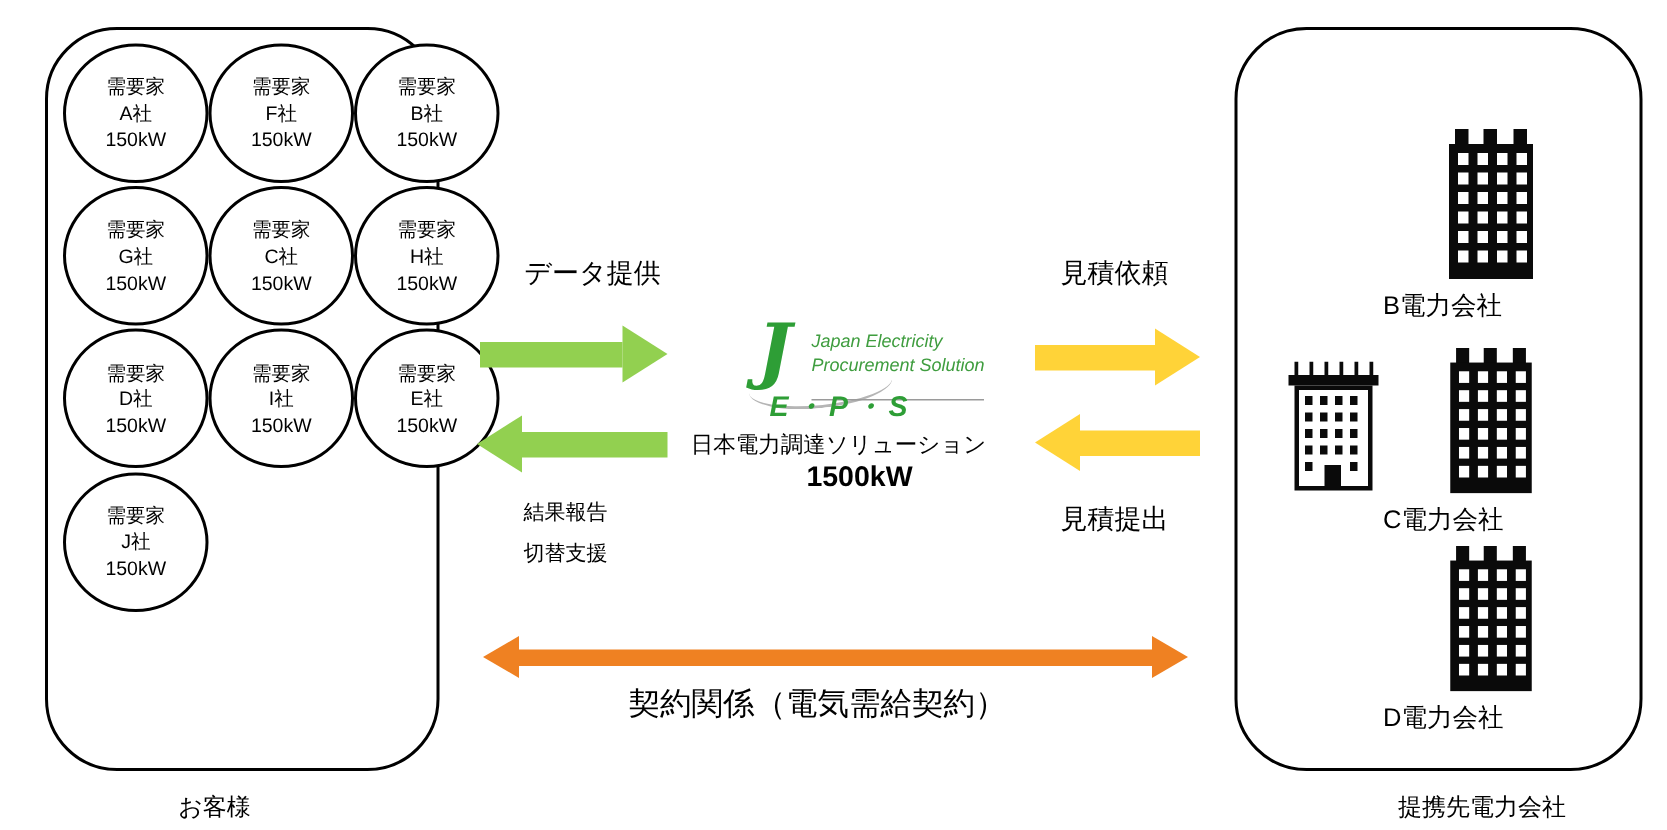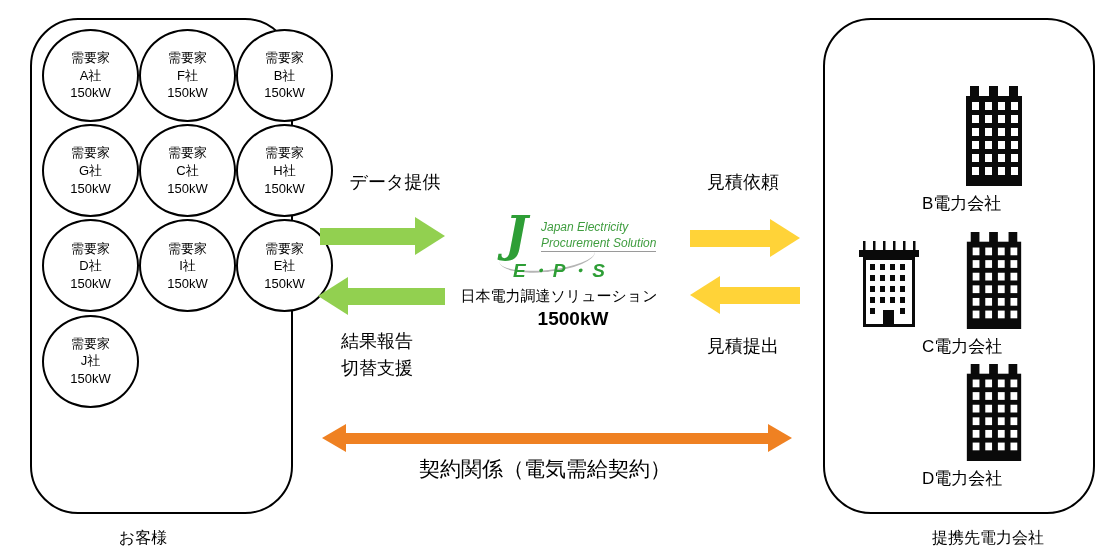--- a/index.html
+++ b/index.html
@@ -12,21 +12,21 @@
   #partners-box{left:823px;top:18px;width:272px;height:496px}
 
   .customers-grid{display:grid;grid-template-columns:1fr 1fr 1fr;grid-template-rows:repeat(5,1fr);
     width:100%;height:100%;padding:8px 10px;justify-items:center;align-items:center}
   .circle{width:97px;height:93px;border:2.5px solid #000;border-radius:50%;background:#fff;
     display:flex;flex-direction:column;justify-content:center;align-items:center;
     font-size:13px;line-height:1.35;text-align:center}
 
   .label{position:absolute;text-align:center;color:#000}
   .lbl-data{left:330px;top:170px;width:130px;font-size:18px}
-  .lbl-result{left:307px;top:328px;width:140px;font-size:18px;line-height:27px}
+  .lbl-result{left:307px;top:328px;width:140px;font-size:14px;line-height:27px}
   .lbl-quote-req{left:688px;top:170px;width:110px;font-size:18px}
   .lbl-quote-sub{left:688px;top:334px;width:110px;font-size:18px}
   .lbl-contract{left:345px;top:455px;width:400px;font-size:21px}
   .lbl-customers{left:63px;top:528px;width:160px;font-size:16px}
   .lbl-partners{left:898px;top:528px;width:180px;font-size:16px}
   .center-name{left:434px;top:287px;width:250px;font-size:15px}
   .center-capacity{left:448px;top:308px;width:250px;font-size:19px;font-weight:bold}
 
   
   .arrow{position:absolute;display:flex;align-items:center}
@@ -49,21 +49,21 @@
   .arrow-orange .head{border-top:14px solid transparent;border-bottom:14px solid transparent}
   .arrow-orange .head-l{border-right:24px solid var(--orange,#ef8122)}
   .arrow-orange .head-r{border-left:24px solid var(--orange,#ef8122)}
 
   
   .logo{position:absolute;left:497px;top:214px;width:175px;height:68px}
   .logo-j{position:absolute;left:8px;top:-4px;font-family:"DejaVu Serif","Liberation Serif",serif;
     font-style:italic;font-weight:bold;font-size:48px;line-height:1;color:var(--logo_green,#2e9e36)}
   .logo-l1{position:absolute;left:44px;top:6px;font-style:italic;font-size:12px;color:#3f9d3f;white-space:nowrap}
   .logo-l2{position:absolute;left:44px;top:22px;font-style:italic;font-size:12px;color:#3f9d3f;
-    border-bottom:1px solid #9a9a9a;padding-bottom:1px;white-space:nowrap}
+    border-bottom:1px solid #9a9a9a;padding-bottom:16px;white-space:nowrap}
   .logo-eps{position:absolute;left:16px;top:44px;font-style:italic;font-weight:bold;font-size:19px;
     letter-spacing:4px;color:var(--logo_green,#2e9e36);white-space:nowrap}
   .logo-swoosh{position:absolute;left:2px;top:28px;width:96px;height:30px;
     border-bottom:2px solid #b5b5b5;border-radius:50%;transform:rotate(-6deg)}
 
   
   .company{position:absolute;}
   .company .icon{display:block;margin:0 auto}
   .company-label{font-size:17px;margin-top:6px;white-space:nowrap}
   #company-b{left:97px;top:66px;width:144px}

